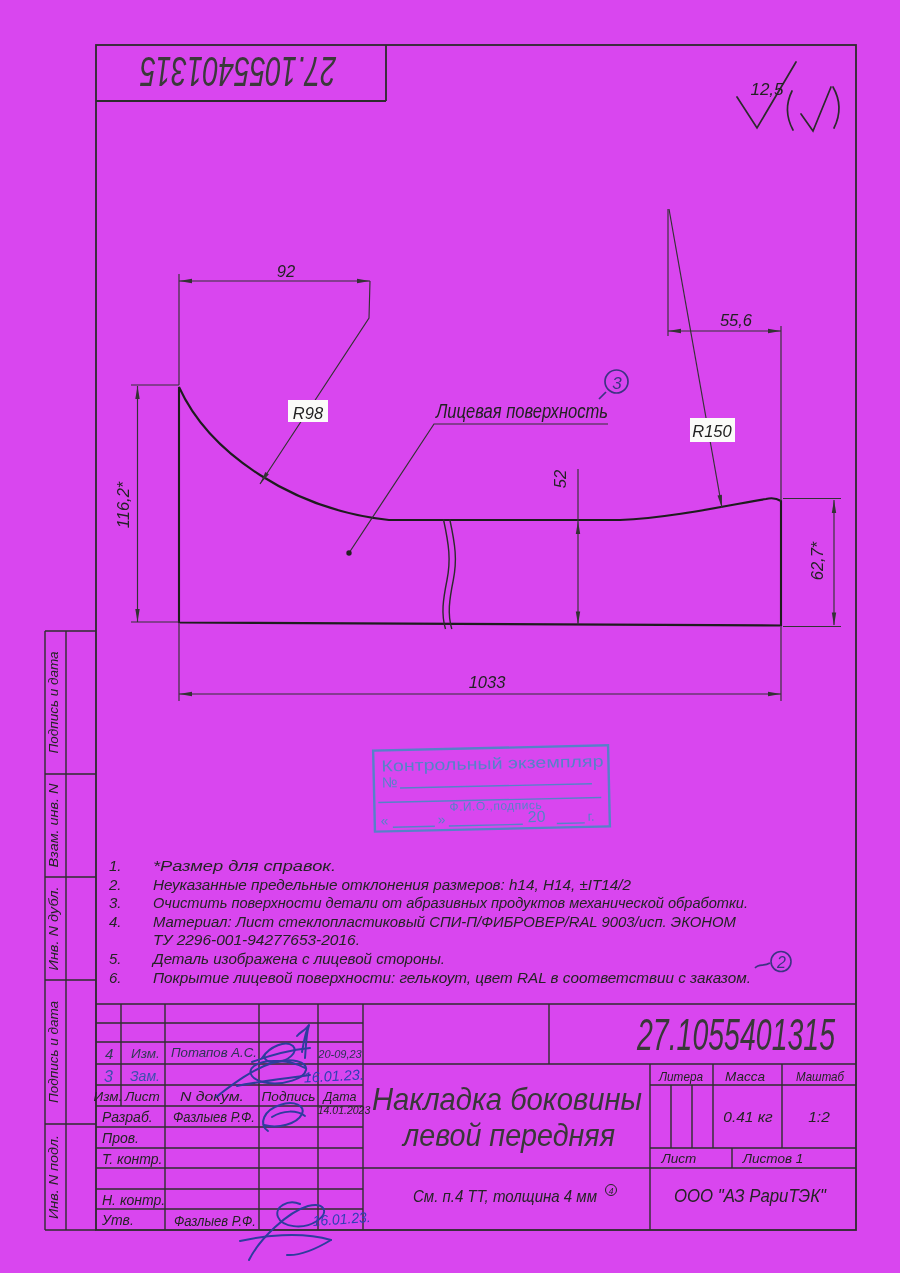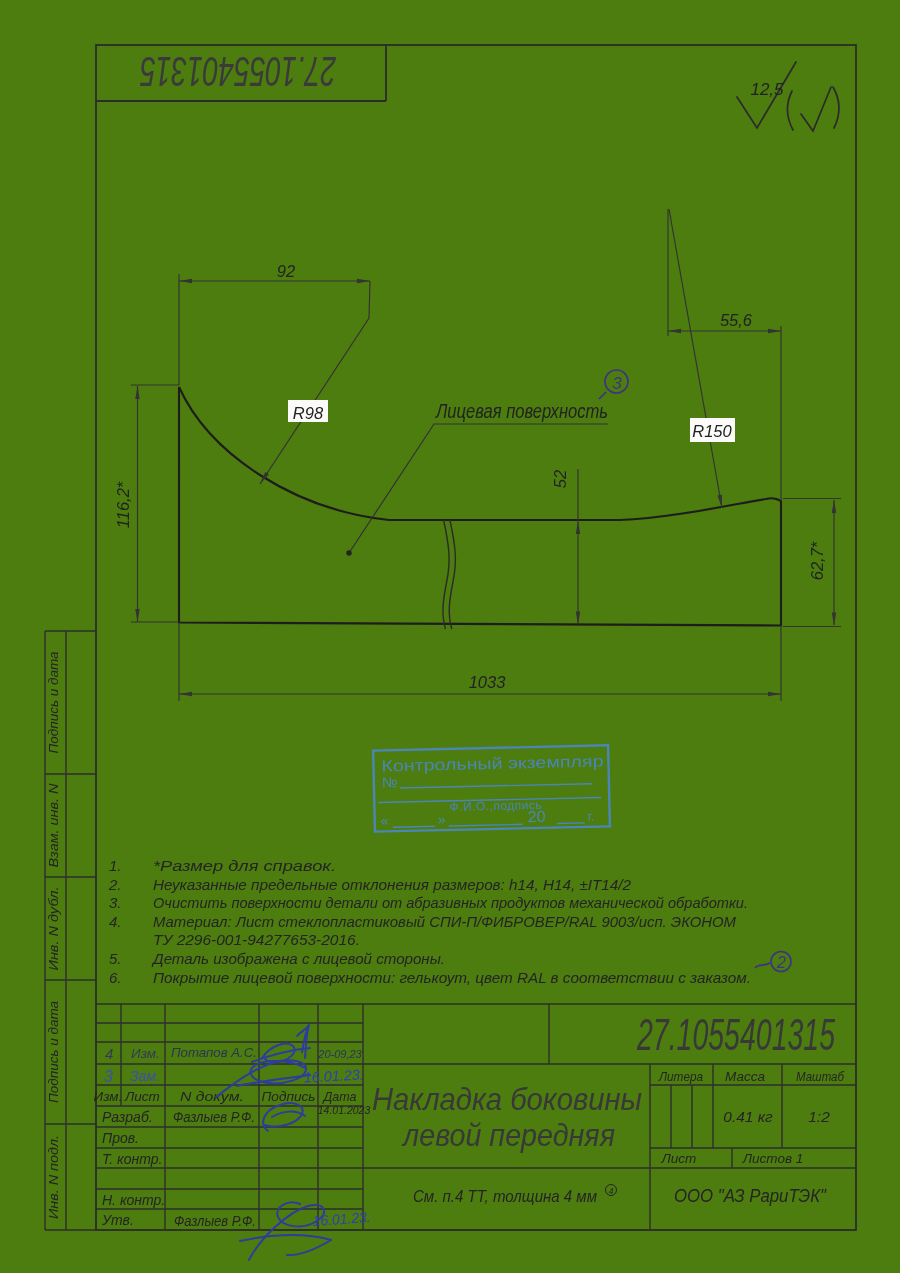--- a/index.html
+++ b/index.html
@@ -1,16 +1,16 @@
 <!DOCTYPE html>
 <html><head>
 <meta charset="utf-8">
 <style>
   html,body{margin:0;padding:0;background:#ffffff;}
-  #page{position:relative;width:900px;height:1273px;background:#4d7c0f;overflow:hidden;}
+  #page{position:relative;width:900px;height:1273px;background:#d946ef;overflow:hidden;}
   svg{position:absolute;left:0;top:0;}
   text{font-family:"Liberation Sans",sans-serif;}
 </style>
 </head>
 <body>
 <div id="page">
 <svg width="900" height="1273" viewBox="0 0 900 1273">
 
 <g stroke="#2c2c2c" stroke-width="1.8" fill="none">
   <rect x="96" y="45" width="760" height="1185"></rect>

